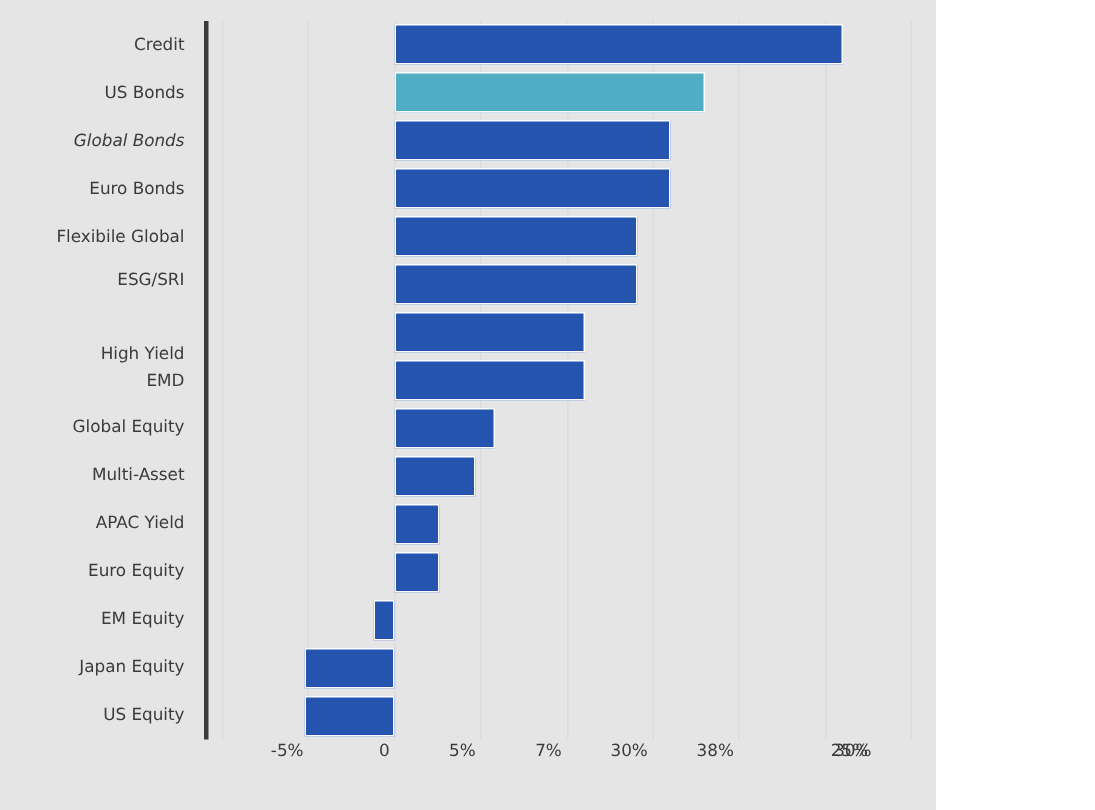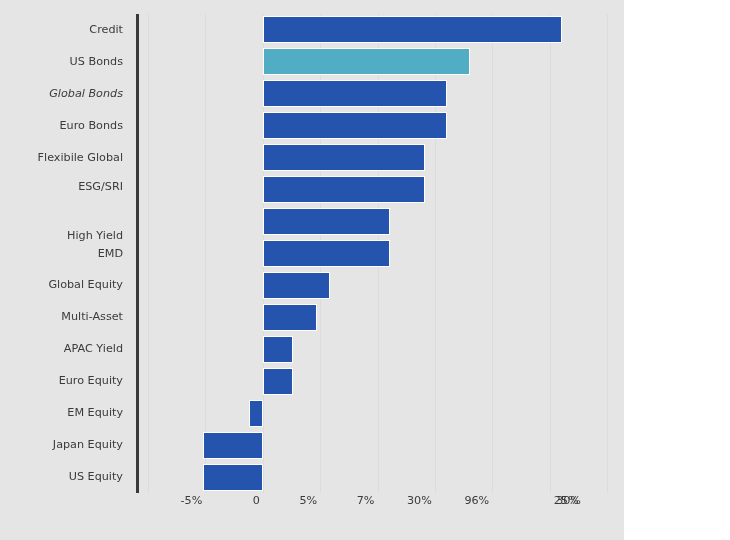--- a/index.html
+++ b/index.html
@@ -149,18 +149,18 @@
       <div class="bar" title="Japan Equity: -5.2%" style="left: 55.08px; width: 59.67px; top: 417.6px;"></div>
       <div class="bar" title="US Equity: -5.2%" style="left: 55.08px; width: 59.67px; top: 449.533px;"></div>
     </div>
 
   <div class="x-ticks" id="x-ticks">
       <div class="x-tick" style="left: 57.375px;">-5%</div>
       <div class="x-tick" style="left: 114.75px;">0</div>
       <div class="x-tick" style="left: 172.125px;">5%</div>
       <div class="x-tick" style="left: 229.5px;">7%</div>
       <div class="x-tick" style="left: 286.875px;">30%</div>
-      <div class="x-tick" style="left: 344.25px;">96%</div>
+      <div class="x-tick" style="left: 344.25px;">38%</div>
       <div class="x-tick" style="left: 401.625px; margin-left: 32px;">25%</div>
       <div class="x-tick" style="left: 436px;">30%</div>
     </div>
 
 </div>
 
 </body></html>

